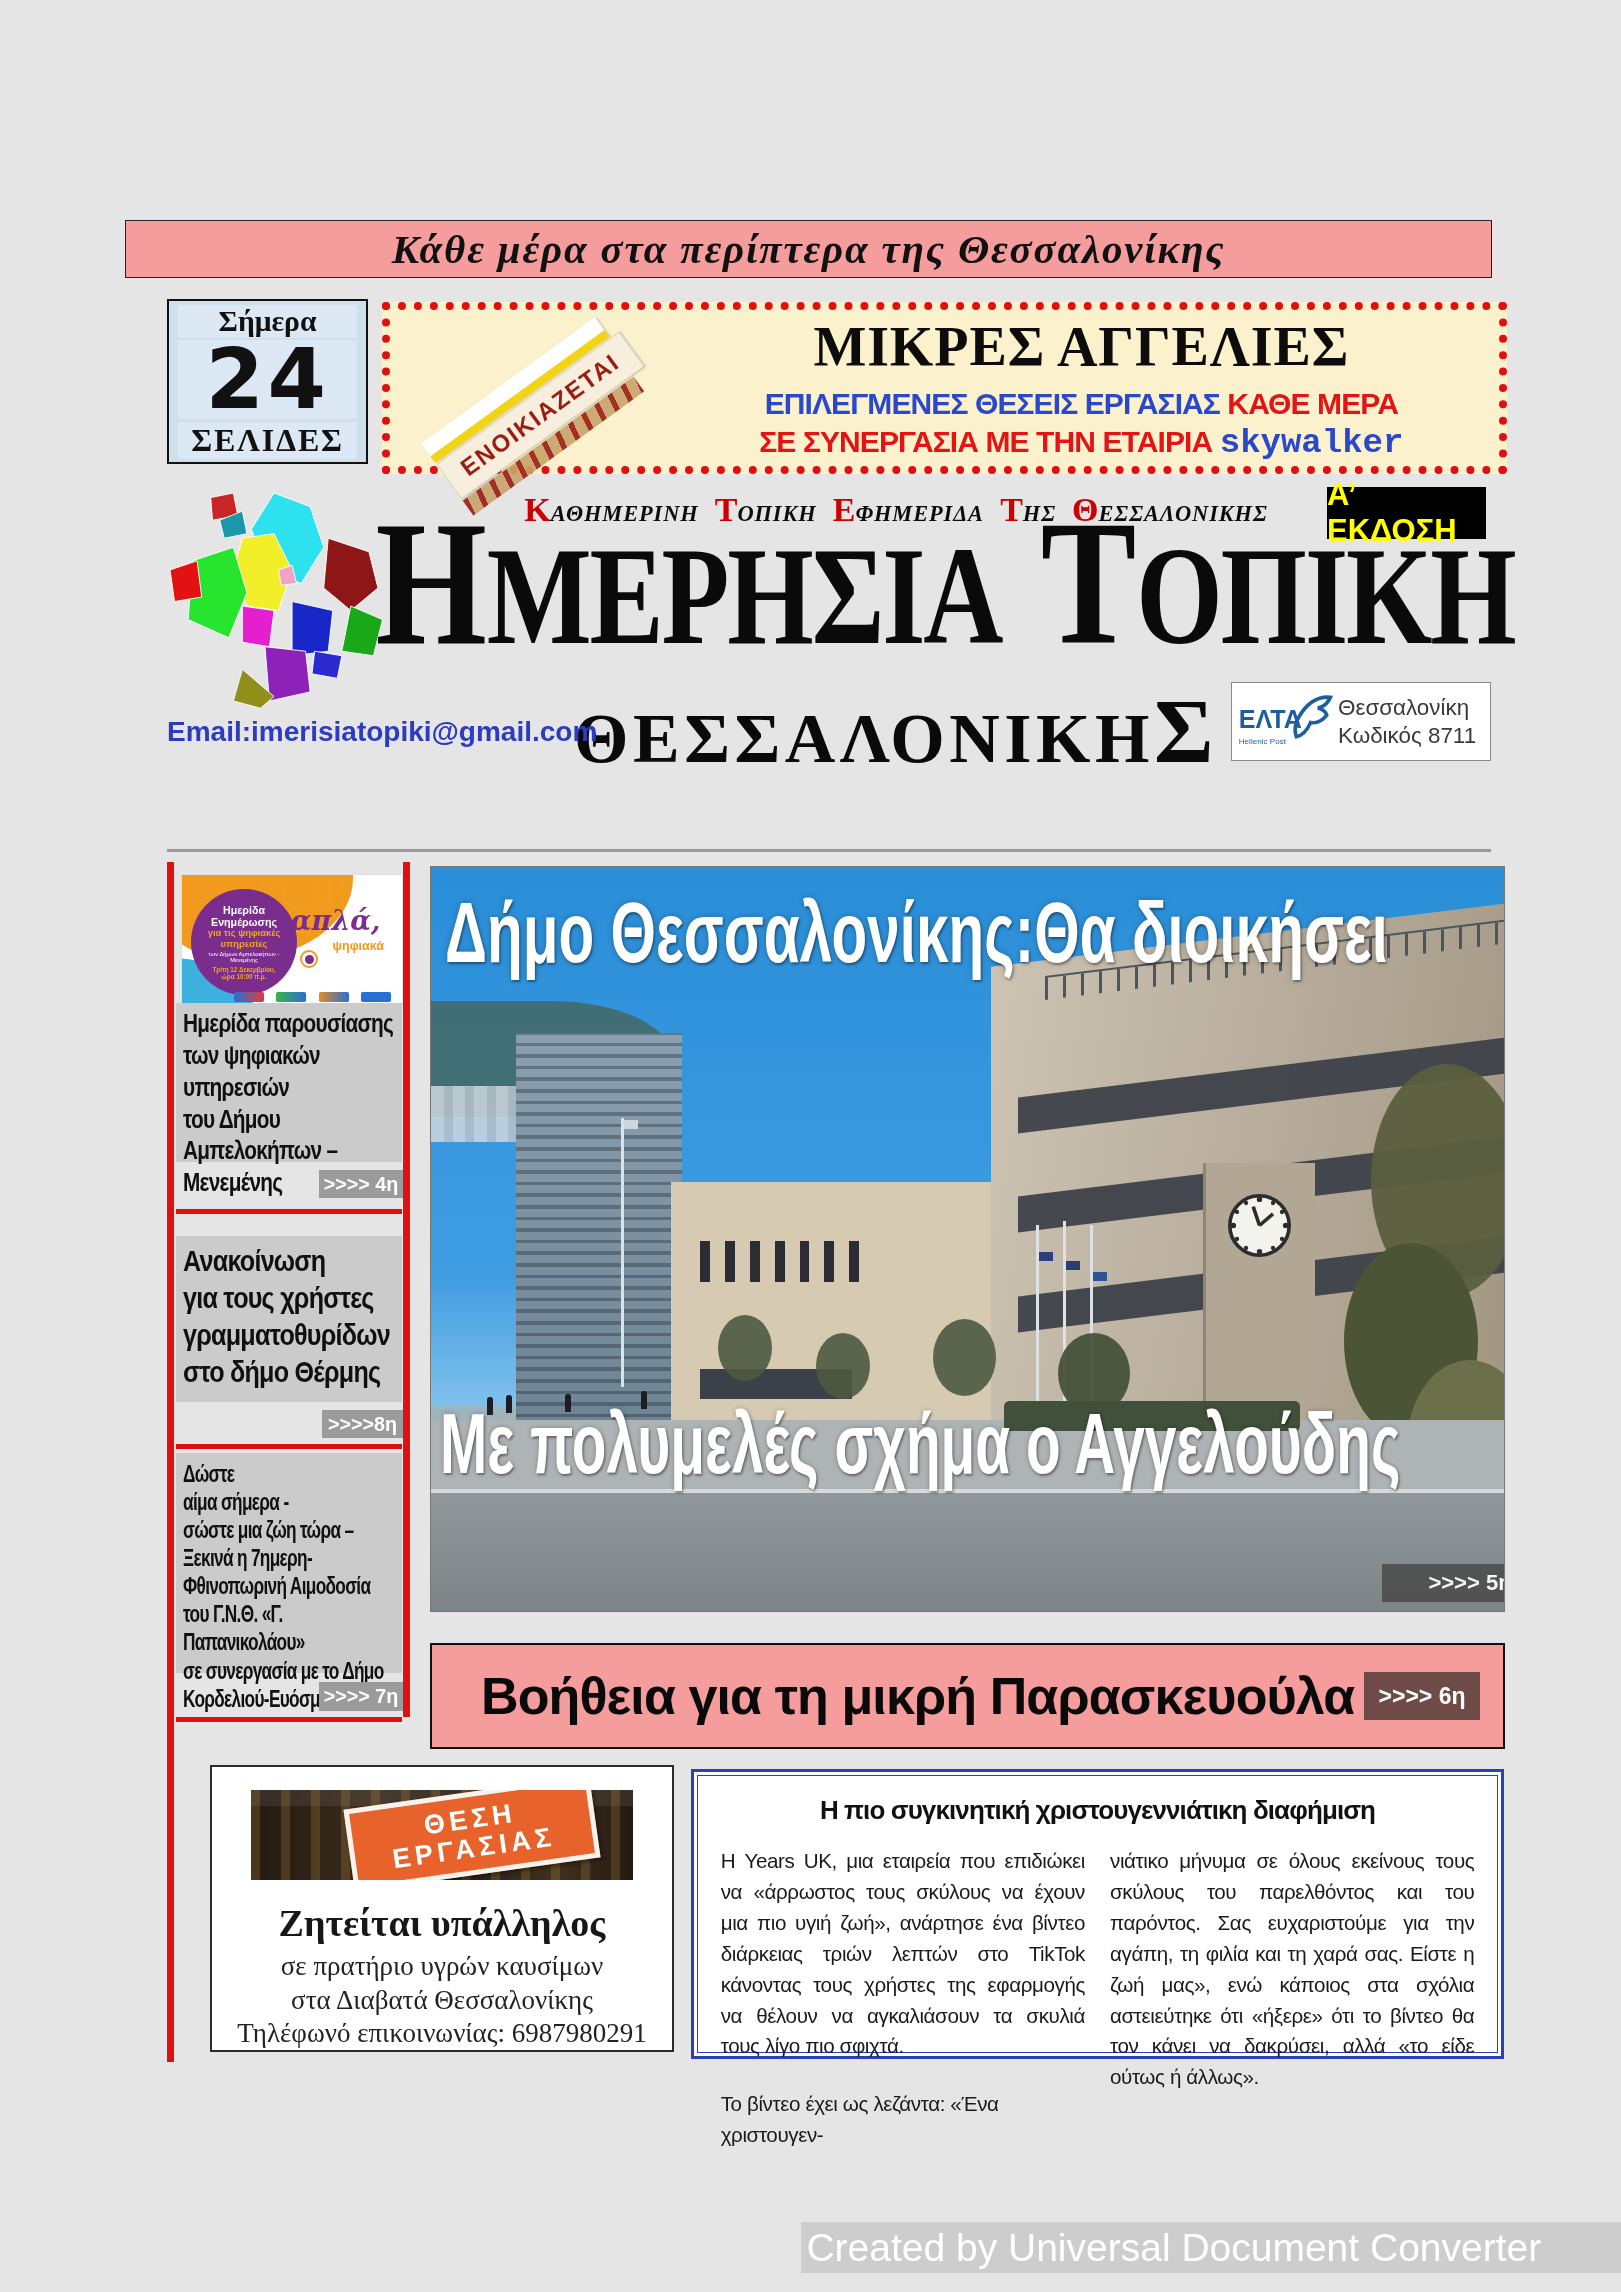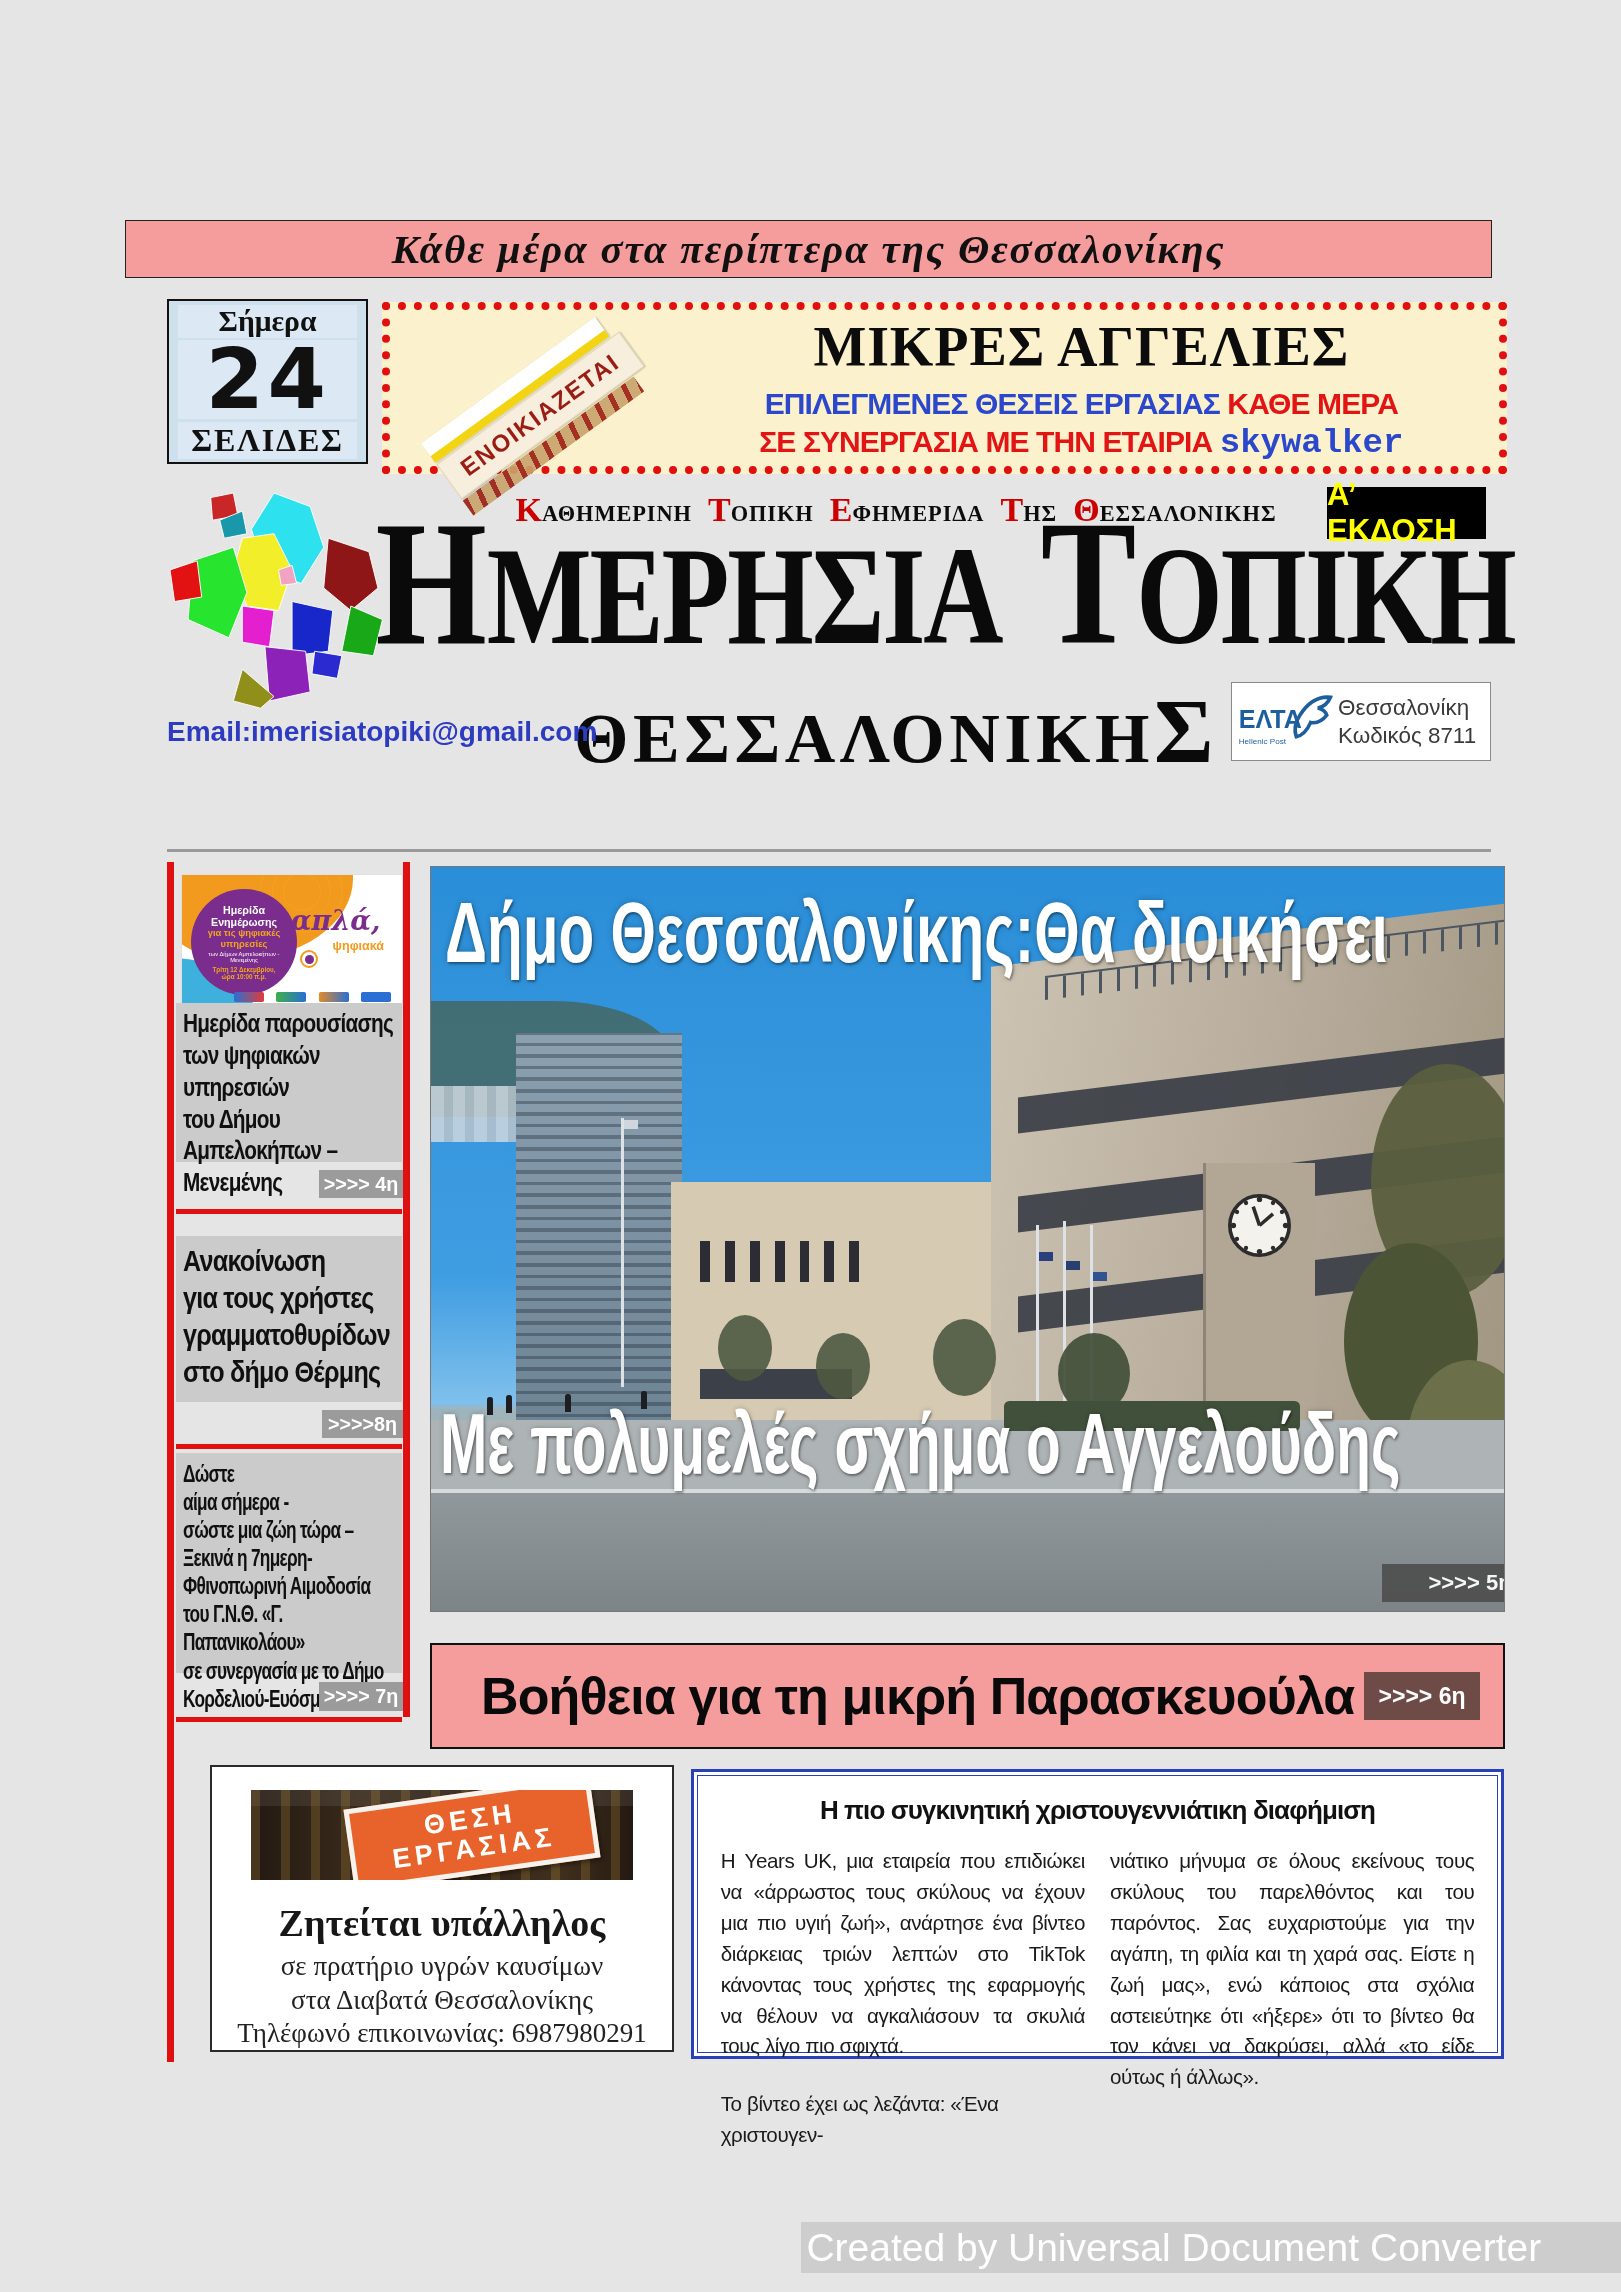--- a/index.html
+++ b/index.html
@@ -38,21 +38,21 @@
   .t-blue{color:var(--c-text-blue,#2b47cc);}
   .t-red{color:var(--c-text-red,#e21414);}
   .cl-sky{font-family:Liberation Mono, monospace;font-size:34px;letter-spacing:0;}
 
   
   .map-svg{left:154px;top:484px;}
   .tagline{left:466px;top:491px;width:860px;text-align:center;font-family:"Liberation Serif","DejaVu Serif",serif;
     white-space:nowrap;}
   .tagline .w{margin:0 6.3px;}
   .tagline .ini{color:#cc0000;font-weight:bold;font-size:34px;}
-  .tagline .rest{color:#0c0c0c;font-weight:bold;font-size:22.4px;letter-spacing:0.9px;}
+  .tagline .rest{color:#0c0c0c;font-weight:bold;font-size:22.4px;letter-spacing:0.9px;font-style:italic;}
   .edition-badge{left:1327px;top:487px;width:159px;height:52px;background:#000;display:flex;align-items:center;
     justify-content:center;color:var(--c-edition-yellow,#ffff00);font-weight:bold;font-size:31px;}
   .main-title{left:394px;top:493px;width:1102px;height:188px;display:flex;justify-content:center;overflow:visible;}
   .main-title-inner{display:flex;align-items:baseline;transform:scaleX(.8);transform-origin:center top;
     font-family:"Liberation Serif","DejaVu Serif",serif;font-weight:bold;color:#0a0a0a;white-space:nowrap;}
   .main-title .cap{font-size:179px;line-height:1;}
   .main-title .rest{font-size:139px;line-height:1;letter-spacing:-2.7px;}
   .main-title .gap{width:49px;}
   .subtitle{left:484px;top:679px;width:824px;text-align:center;font-family:"Liberation Serif","DejaVu Serif",serif;
     font-weight:bold;color:#0a0a0a;font-size:70px;letter-spacing:4.5px;white-space:nowrap;}

